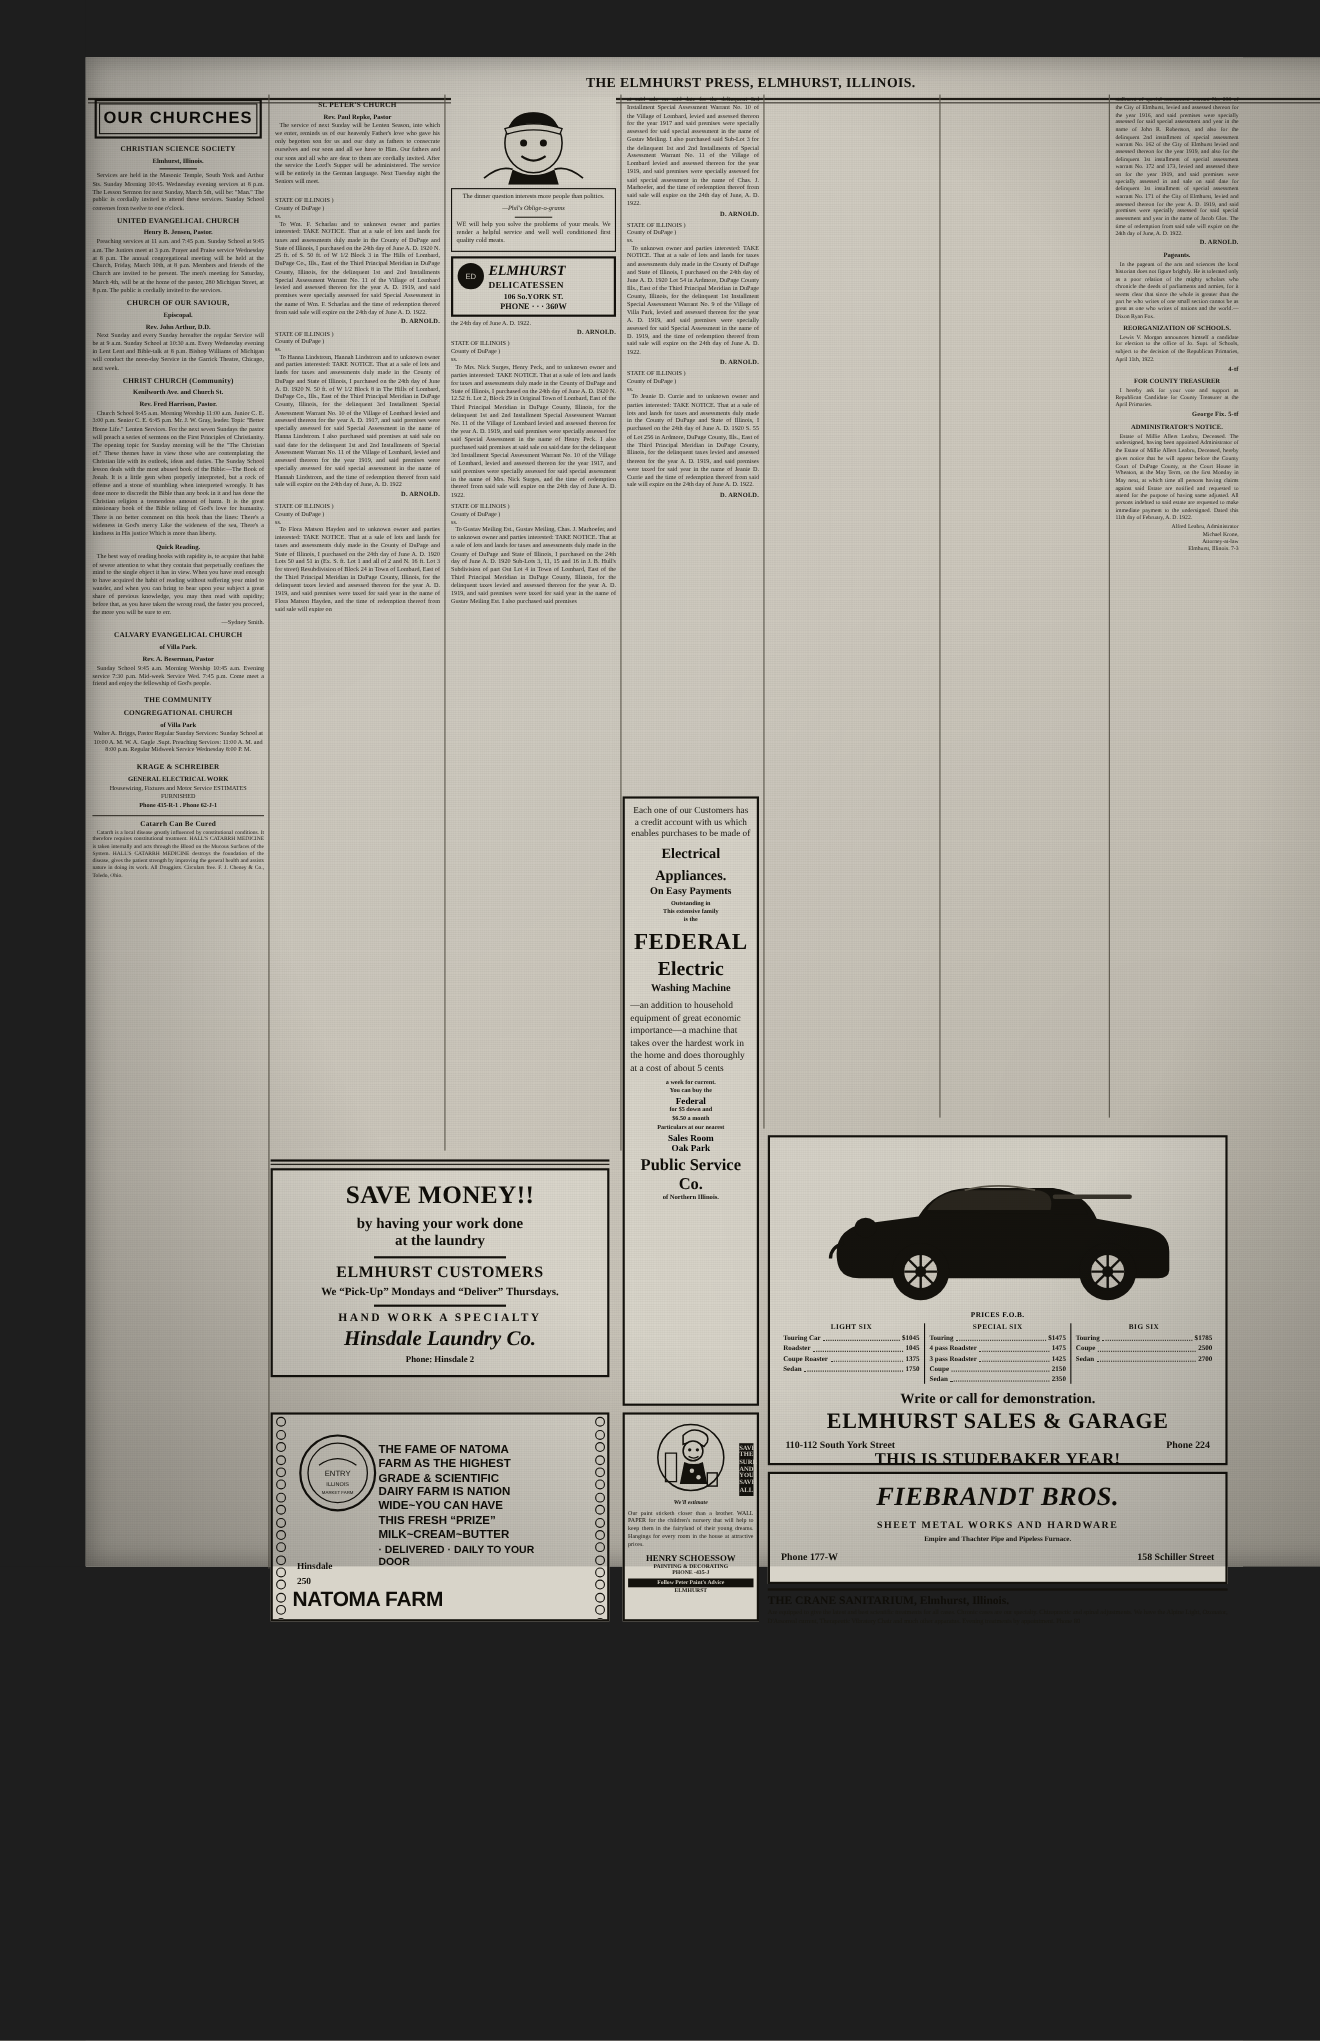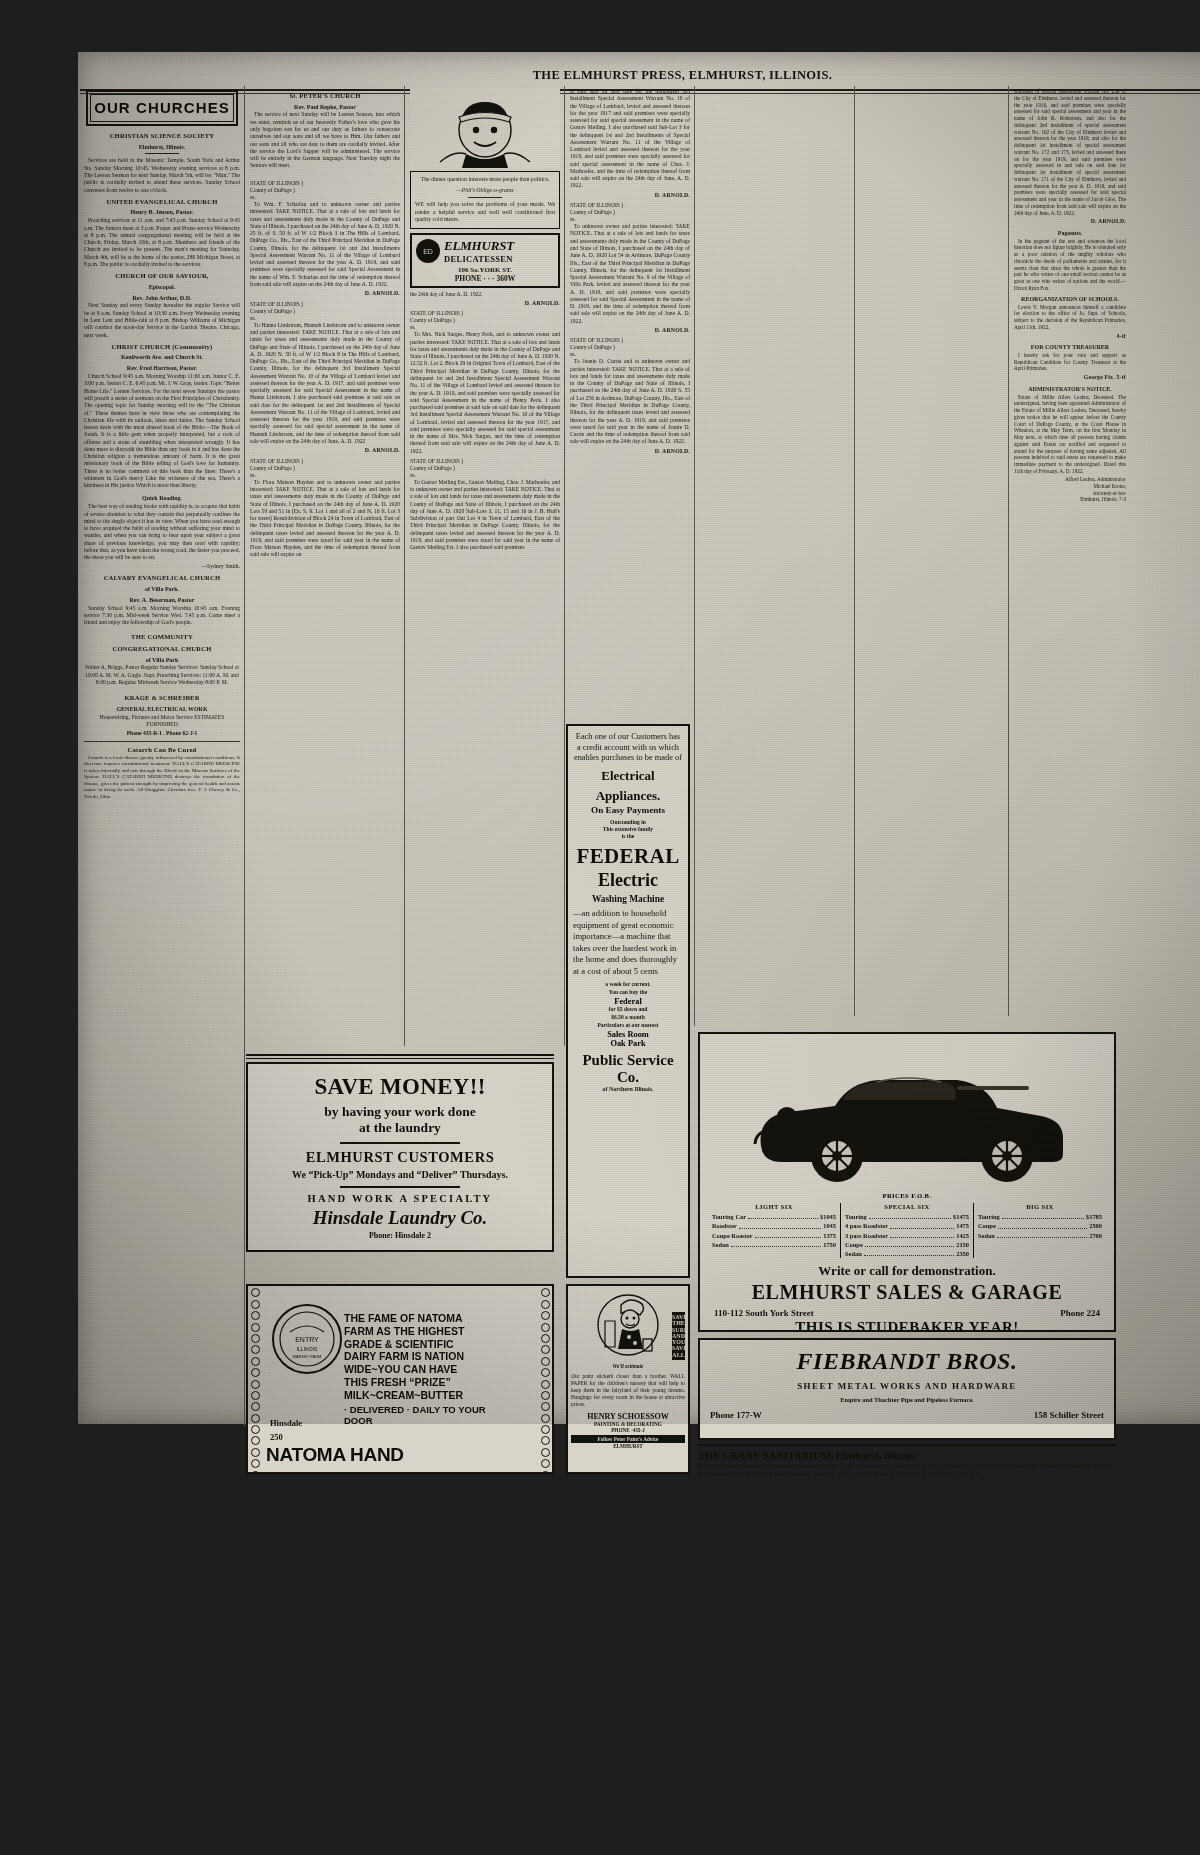--- a/index.html
+++ b/index.html
@@ -477,21 +477,21 @@
           <path d="M20 30 q17-12 34 0" stroke="#14120d" stroke-width="1.2" fill="none"></path>
           <text x="37" y="40" font-size="7" fill="#14120d" text-anchor="middle" font-family="Liberation Sans, sans-serif">ENTRY</text>
           <text x="37" y="49" font-size="5" fill="#14120d" text-anchor="middle" font-family="Liberation Sans, sans-serif">ILLINOIS</text>
           <text x="37" y="56" font-size="4" fill="#14120d" text-anchor="middle" font-family="Liberation Sans, sans-serif">MARKET FARM</text>
         </svg>
         <div class="nat-city">Hinsdale</div>
         <div class="nat-city" style="bottom:30px">250</div>
 
         <div class="nat-txt">THE FAME OF NATOMA FARM AS THE HIGHEST GRADE &amp; SCIENTIFIC DAIRY FARM IS NATION WIDE~YOU CAN HAVE THIS FRESH “PRIZE” MILK~CREAM~BUTTER</div>
         <div class="nat-del">· DELIVERED · DAILY TO YOUR DOOR</div>
-        <div class="nat-logo">NATOMA HAND</div>
+        <div class="nat-logo">NATOMA FARM</div>
       </div>
     </div>
 
     <div id="ad-paint">
       <div class="box">
         <svg width="86" height="72" viewBox="0 0 86 72" style="margin:2px auto 0" aria-hidden="true">
           <circle cx="43" cy="34" r="30" fill="none" stroke="#14120d" stroke-width="1.4"></circle>
           <path d="M36 14 q8-8 18-3 q6 3 4 9 l-3 4 q-9-6-19-2z" fill="#d8d4c9" stroke="#14120d" stroke-width="1.4"></path>
           <circle cx="45" cy="28" r="9" fill="#d8d4c9" stroke="#14120d" stroke-width="1.4"></circle>
           <circle cx="42" cy="27" r="1.5" fill="#14120d"></circle>

